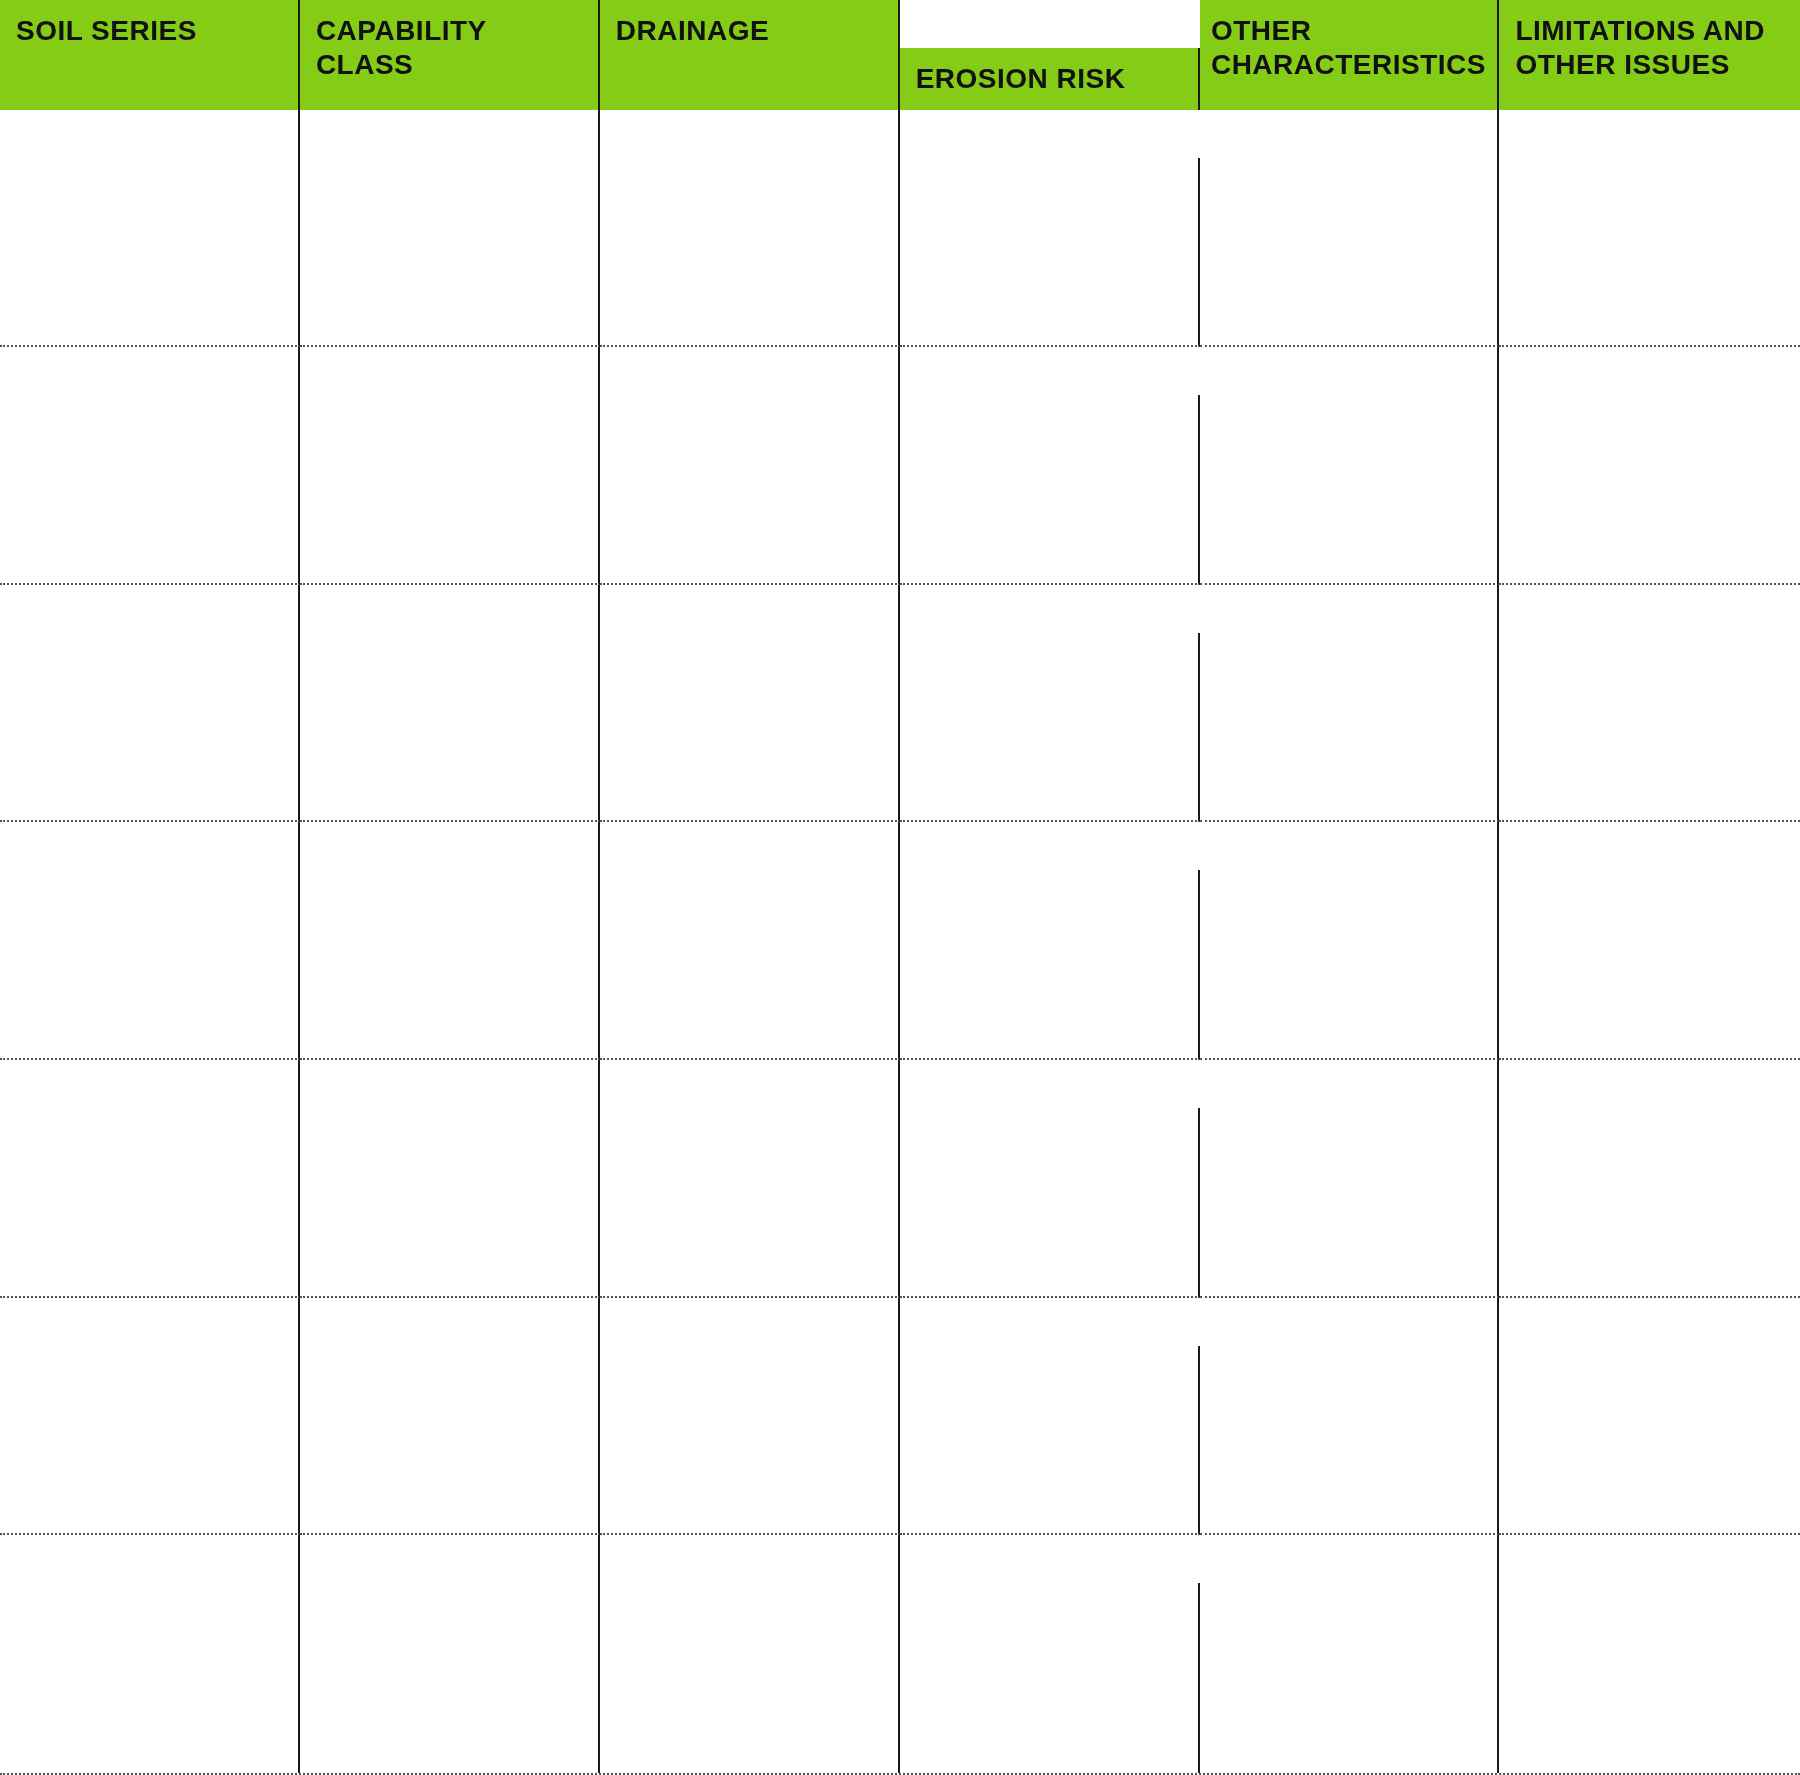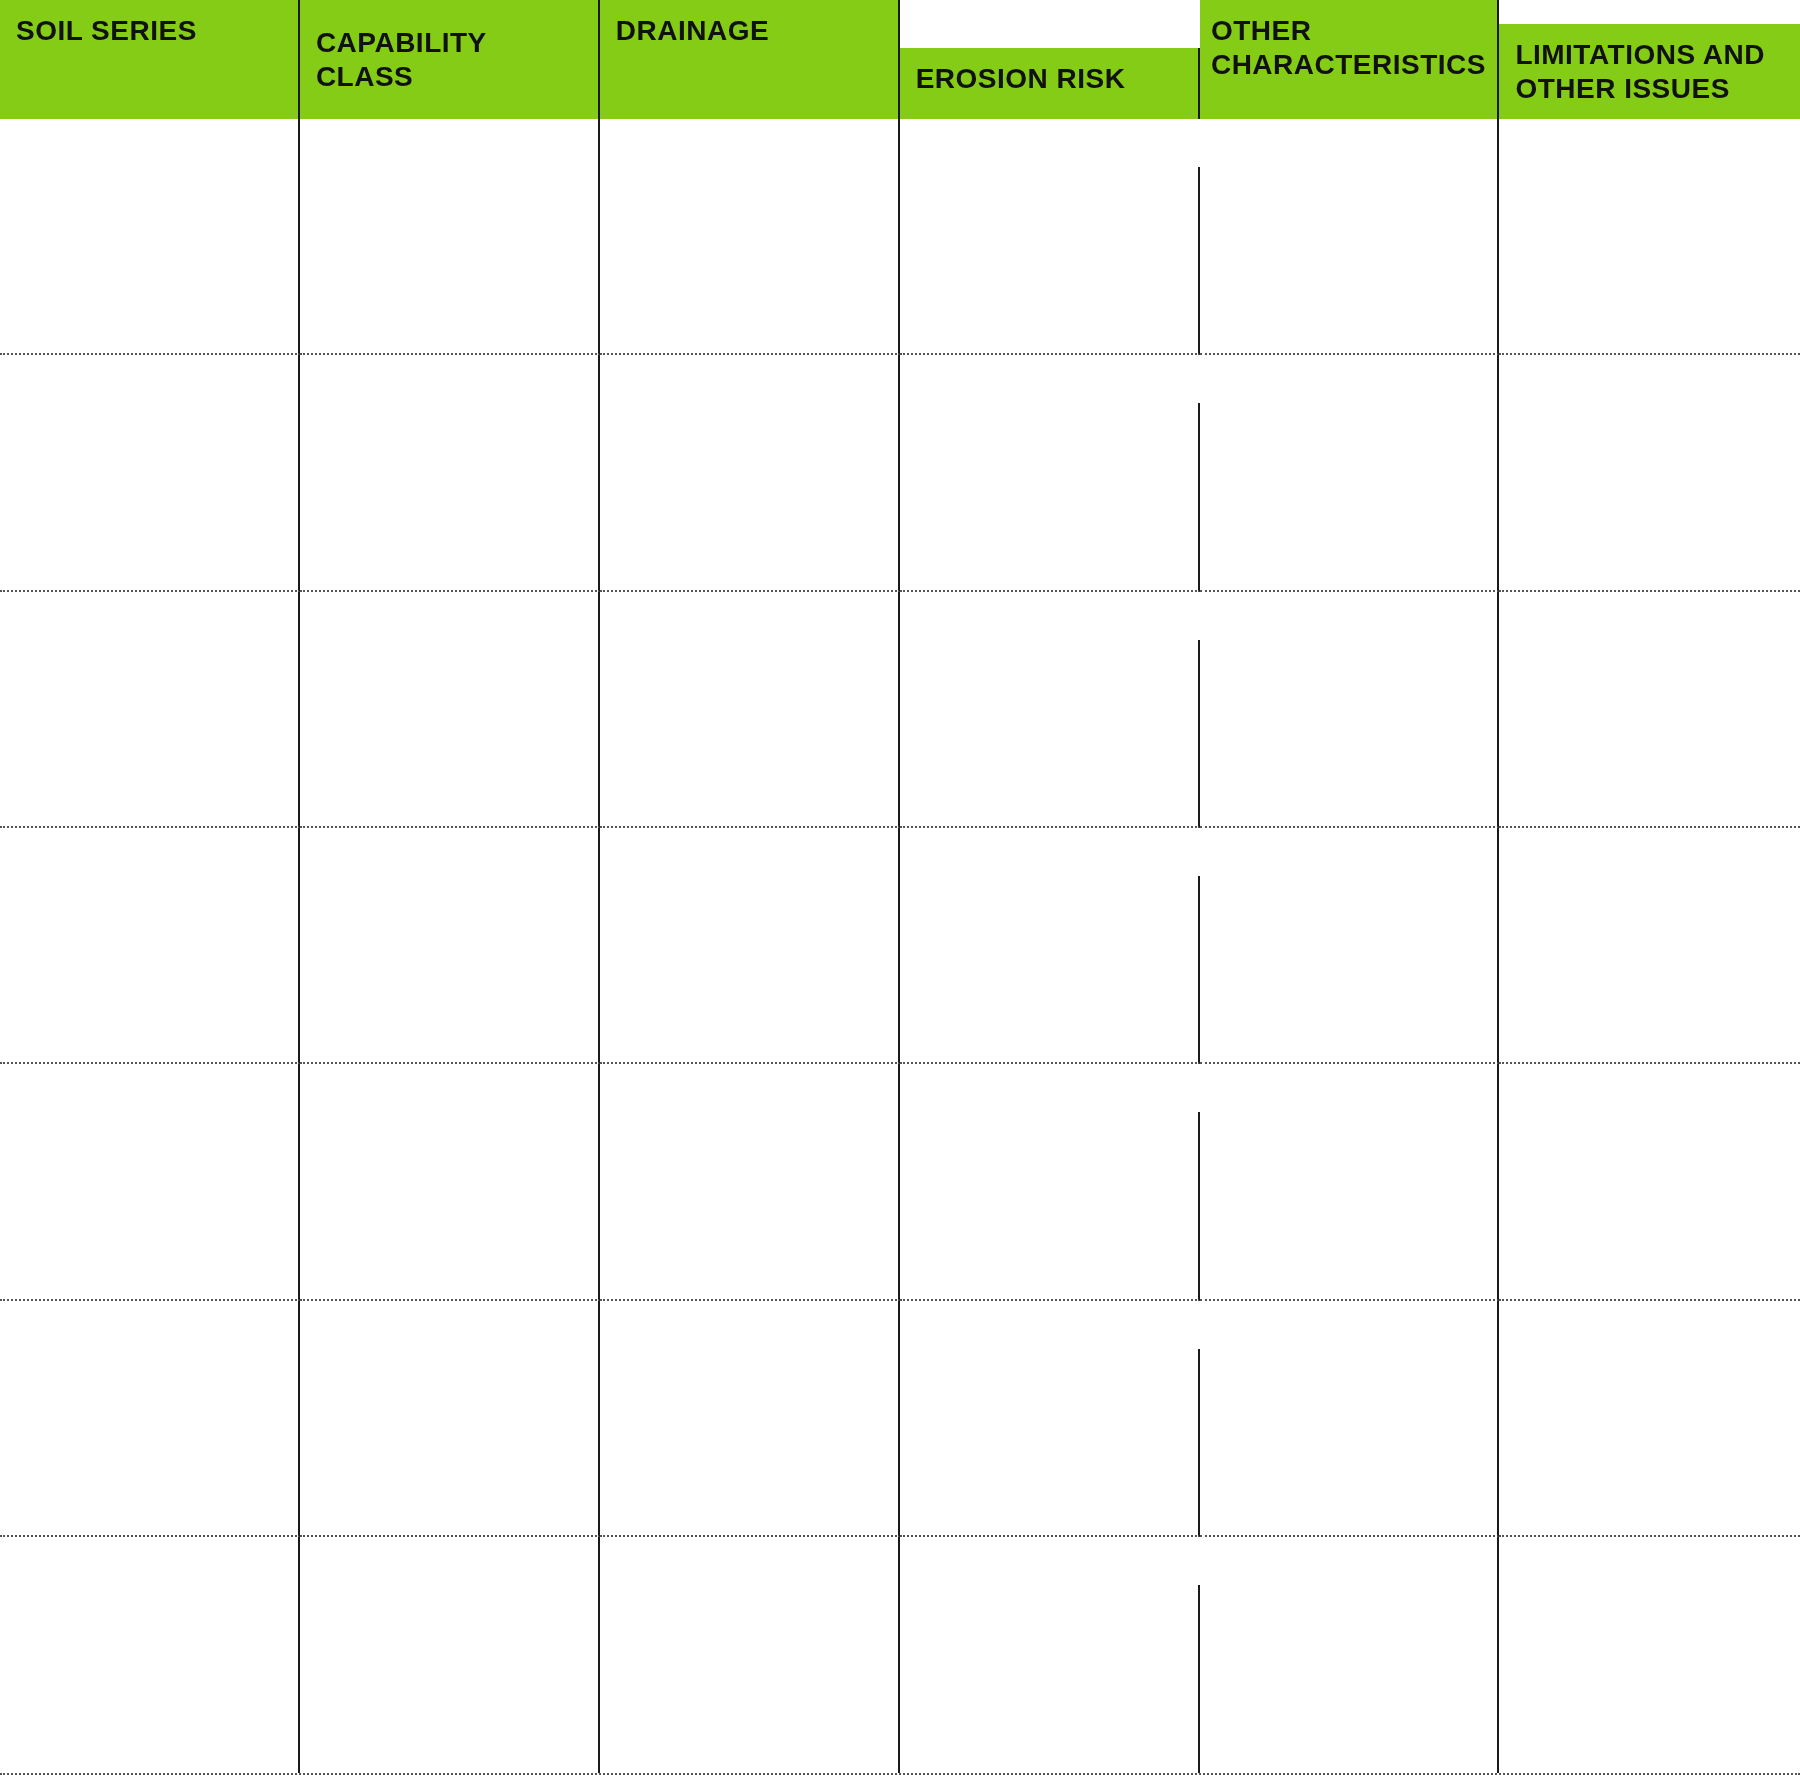--- a/index.html
+++ b/index.html
@@ -33,34 +33,33 @@
       background-color: #84cc16;
       border-right: 2px solid #1a1a1a;
       padding: 14px 16px;
       display: flex;
       align-items: flex-start;
       justify-content: flex-start;
     }
 
     .header-cell:last-child {
       border-right: none;
-      margin-top: 24px;
     }
 
     .header-cell-text {
       font-size: 28px;
       font-weight: 900;
       color: #111111;
       text-transform: uppercase;
       line-height: 1.2;
       letter-spacing: 0.5px;
     }
 
     .col-soil-series    { width: 16.66%; }
-    .col-capability     { width: 16.66%; align-items: center; }
+    .col-capability     { width: 16.66%; }
     .col-drainage       { width: 16.66%; }
     .col-erosion        { width: 16.66%; margin-top: 48px; }
     .col-other          { width: 16.66%; justify-content: center; }
     .col-limitations    { width: 16.7%; }
 
     .table-body {
       display: flex;
       flex-direction: column;
       flex: 1;
     }

